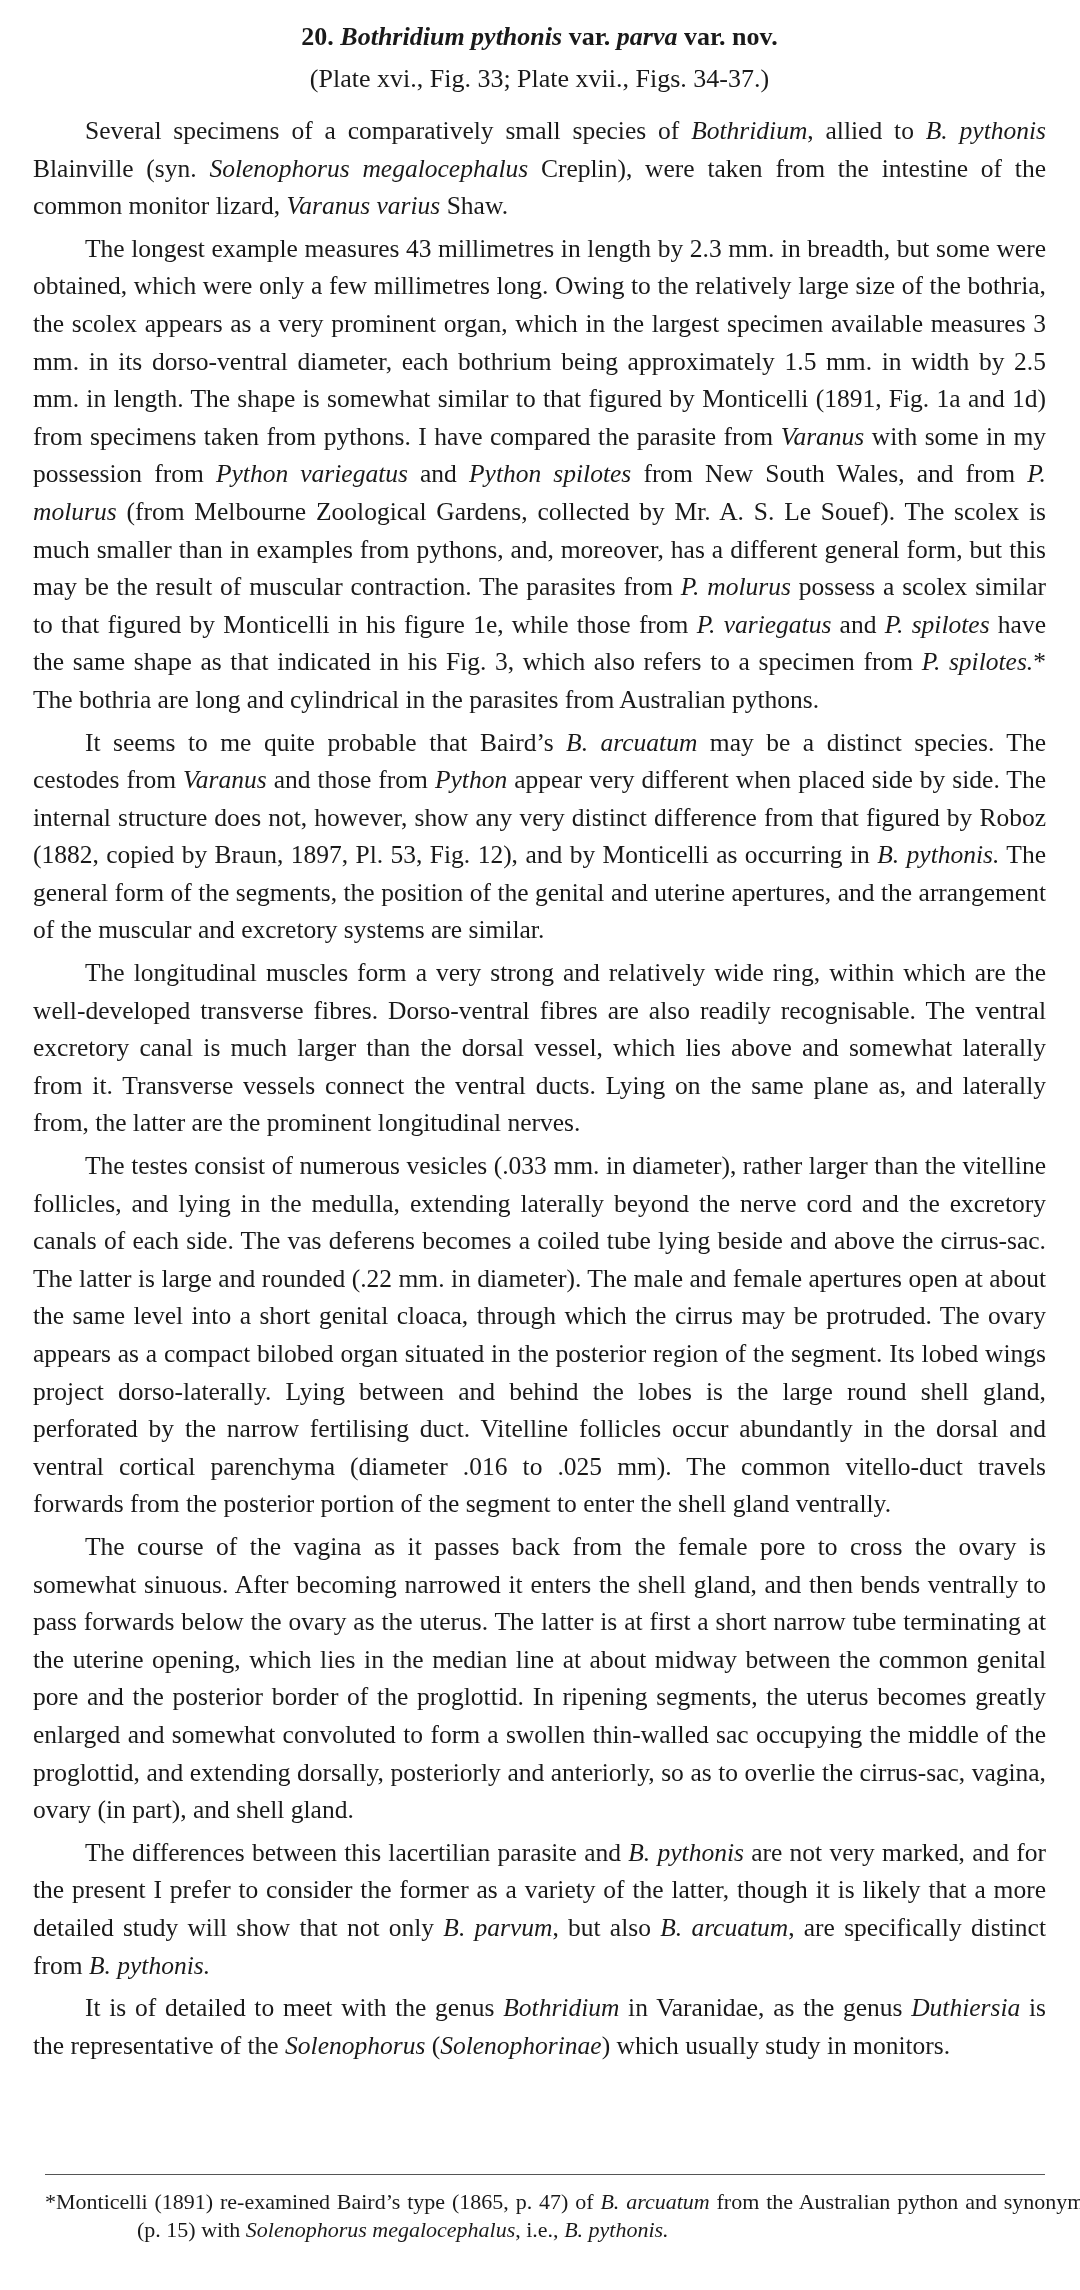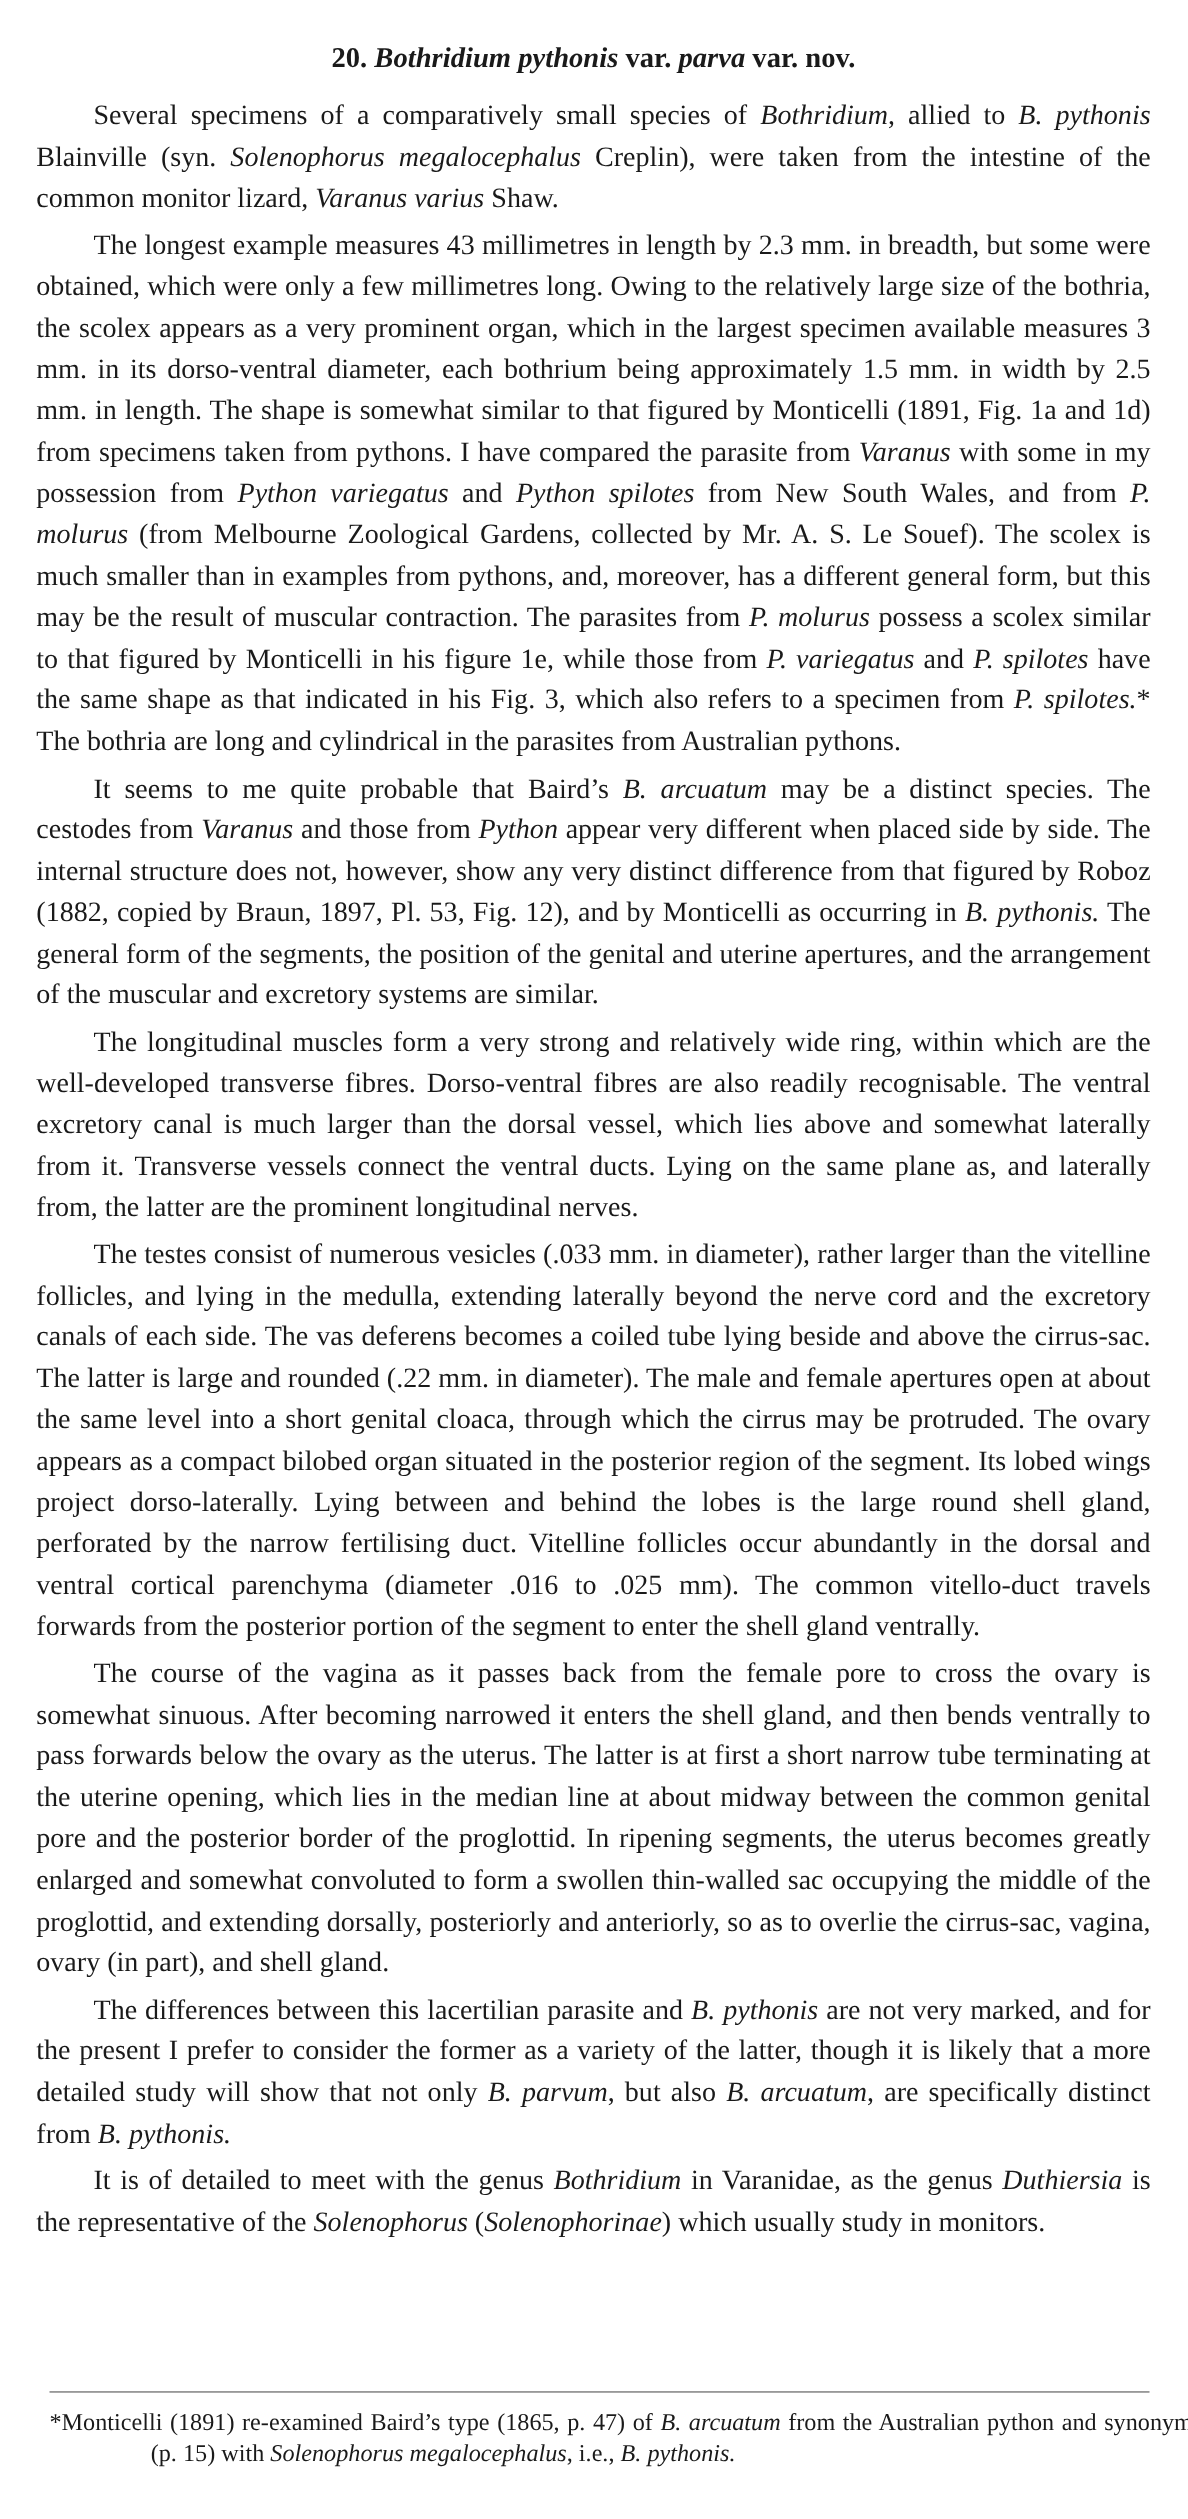--- a/index.html
+++ b/index.html
@@ -4,21 +4,21 @@
 <style>
   html, body { margin: 0; padding: 0; background: #ffffff; }
   body {
     width: 1080px; height: 2290px; overflow: hidden; position: relative;
     font-family: "Liberation Serif", "DejaVu Serif", serif;
     color: #1a1a1a;
   }
   .page { position: absolute; left: 33px; top: 0; width: 1013px; }
   .title {
     text-align: center; font-size: 26px; line-height: 30px;
-    margin: 0; padding-top: 38px; padding-left: 0;
+    margin: 0; padding-top: 22px; padding-left: 0;
   }
   .subtitle {
     text-align: center; font-size: 26px; line-height: 30px;
     margin: 12px 0 0 0;
   }
   .body { margin-top: 18px; }
   .para {
     font-size: 25.5px; line-height: 37.6px; text-align: justify;
     text-indent: 52px; margin: 0 0 5px 0; hyphens: manual;
   }
@@ -37,20 +37,21 @@
 <body>
 
 <div class="page">
   <h1 class="title">
     <span>20.</span>
     <i>Bothridium pythonis</i>
     <span>var.</span>
     <i>parva</i>
     <span>var. nov.</span>
   </h1>
+  <div class="subtitle">(Plate xvi., Fig. 33; Plate xvii., Figs. 34-37.)</div>
 
   <div class="body" id="body">
       <p class="para"><span>Several specimens of a comparatively small species of </span><i>Bothridium</i><span>, allied to </span><i>B. pythonis</i><span> Blainville (syn. </span><i>Solenophorus megalocephalus</i><span> Creplin), were taken from the intestine of the common monitor lizard, </span><i>Varanus varius</i><span> Shaw.</span></p>
       <p class="para"><span>The longest example measures 43 millimetres in length by 2.3 mm. in breadth, but some were obtained, which were only a few millimetres long.  Owing to the relatively large size of the bothria, the scolex appears as a very prominent organ, which in the largest specimen available measures 3 mm. in its dorso-ventral dia­meter, each bothrium being approximately 1.5 mm. in width by 2.5 mm. in length. The shape is somewhat similar to that figured by Monticelli (1891, Fig. 1a and 1d) from specimens taken from pythons.  I have compared the parasite from </span><i>Varanus</i><span> with some in my possession from </span><i>Python variegatus</i><span> and </span><i>Python spilotes</i><span> from New South Wales, and from </span><i>P. molurus</i><span> (from Melbourne Zoological Gardens, collected by Mr. A. S. Le Souef).  The scolex is much smaller than in examples from pythons, and, moreover, has a different general form, but this may be the result of muscular contraction.  The parasites from </span><i>P. molurus</i><span> possess a scolex similar to that figured by Monticelli in his figure 1e, while those from </span><i>P. variegatus</i><span> and </span><i>P. spilotes</i><span> have the same shape as that indicated in his Fig. 3, which also refers to a specimen from </span><i>P. spilotes.</i><span>*  The bothria are long and cylindrical in the parasites from Australian pythons.</span></p>
       <p class="para"><span>It seems to me quite probable that Baird’s </span><i>B. arcuatum</i><span> may be a distinct species.  The cestodes from </span><i>Varanus</i><span> and those from </span><i>Python</i><span> appear very different when placed side by side.  The internal structure does not, however, show any very distinct difference from that figured by Roboz (1882, copied by Braun, 1897, Pl. 53, Fig. 12), and by Monticelli as occurring in </span><i>B. pythonis.</i><span>  The general form of the segments, the position of the genital and uterine apertures, and the arrange­ment of the muscular and excretory systems are similar.</span></p>
       <p class="para"><span>The longitudinal muscles form a very strong and relatively wide ring, within which are the well-developed transverse fibres.  Dorso-ventral fibres are also readily recognisable.  The ventral excretory canal is much larger than the dorsal vessel, which lies above and somewhat laterally from it.  Transverse vessels con­nect the ventral ducts.  Lying on the same plane as, and laterally from, the lat­ter are the prominent longitudinal nerves.</span></p>
       <p class="para"><span>The testes consist of numerous vesicles (.033 mm. in diameter), rather larger than the vitelline follicles, and lying in the medulla, extending laterally beyond the nerve cord and the excretory canals of each side.  The vas deferens becomes a coiled tube lying beside and above the cirrus-sac.  The latter is large and rounded (.22 mm. in diameter).  The male and female apertures open at about the same level into a short genital cloaca, through which the cirrus may be protruded.  The ovary appears as a compact bilobed organ situated in the posterior region of the segment.  Its lobed wings project dorso-laterally.  Lying between and behind the lobes is the large round shell gland, perforated by the narrow fertilising duct. Vitelline follicles occur abundantly in the dorsal and ventral cortical parenchyma (diameter .016 to .025 mm).  The common vitello-duct travels forwards from the posterior portion of the segment to enter the shell gland ventrally.</span></p>
       <p class="para"><span>The course of the vagina as it passes back from the female pore to cross the ovary is somewhat sinuous.  After becoming narrowed it enters the shell gland, and then bends ventrally to pass forwards below the ovary as the uterus.  The latter is at first a short narrow tube terminating at the uterine opening, which lies in the median line at about midway between the common genital pore and the posterior border of the proglottid.  In ripening segments, the uterus becomes greatly enlarged and somewhat convoluted to form a swollen thin-walled sac occupying the middle of the proglottid, and extending dorsally, posteriorly and anteriorly, so as to overlie the cirrus-sac, vagina, ovary (in part), and shell gland.</span></p>
       <p class="para"><span>The differences between this lacertilian parasite and </span><i>B. pythonis</i><span> are not very marked, and for the present I prefer to consider the former as a variety of the latter, though it is likely that a more detailed study will show that not only </span><i>B. parvum</i><span>, but also </span><i>B. arcuatum</i><span>, are specifically distinct from </span><i>B. pythonis.</i></p>
       <p class="para"><span>It is of detailed to meet with the genus </span><i>Bothridium</i><span> in Varanidae, as the genus </span><i>Duthiersia</i><span> is the representative of the </span><i>Solenophorus</i><span> (</span><i>Solenophorinae</i><span>) which usually study in monitors.</span></p>

